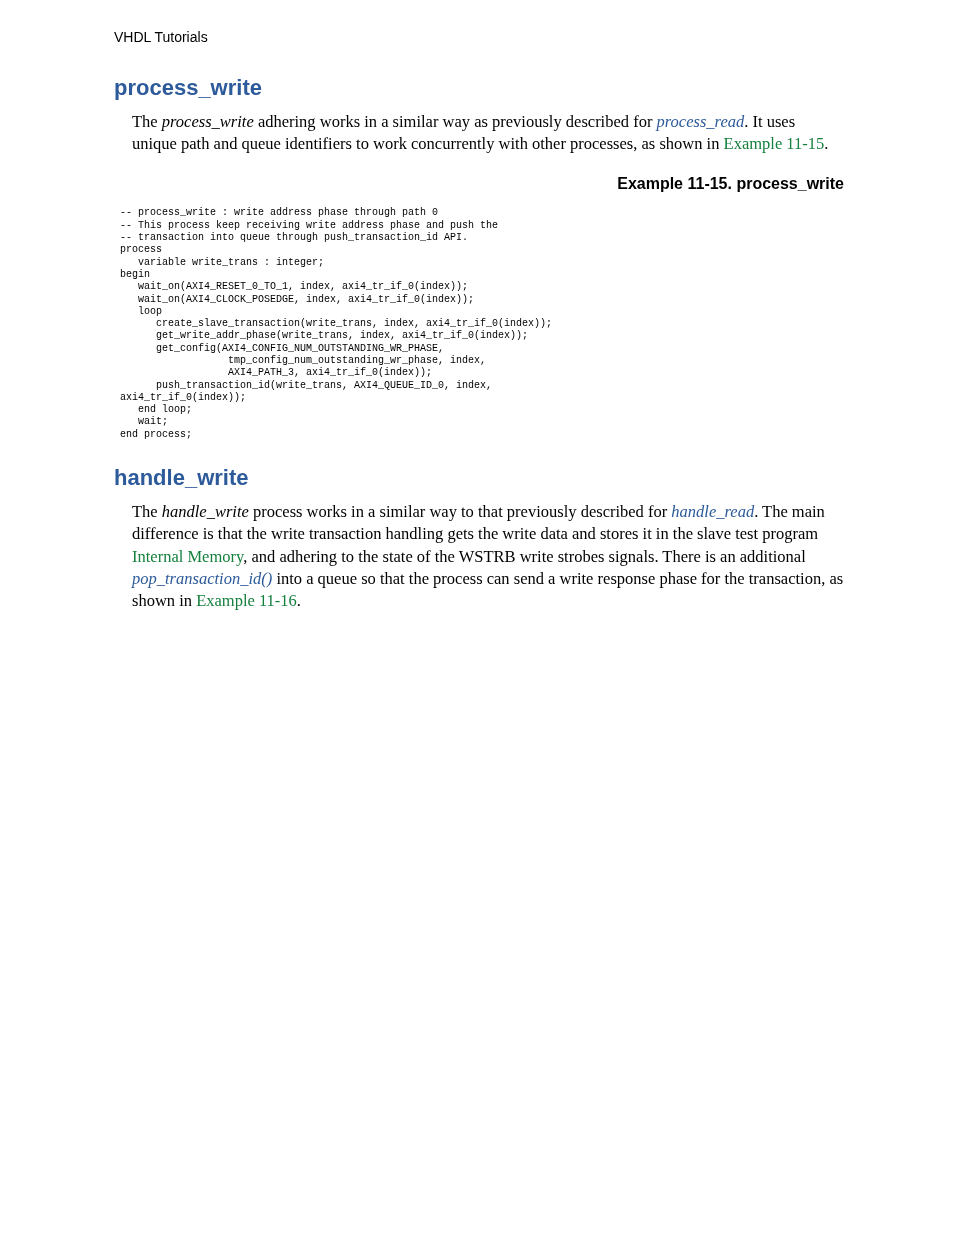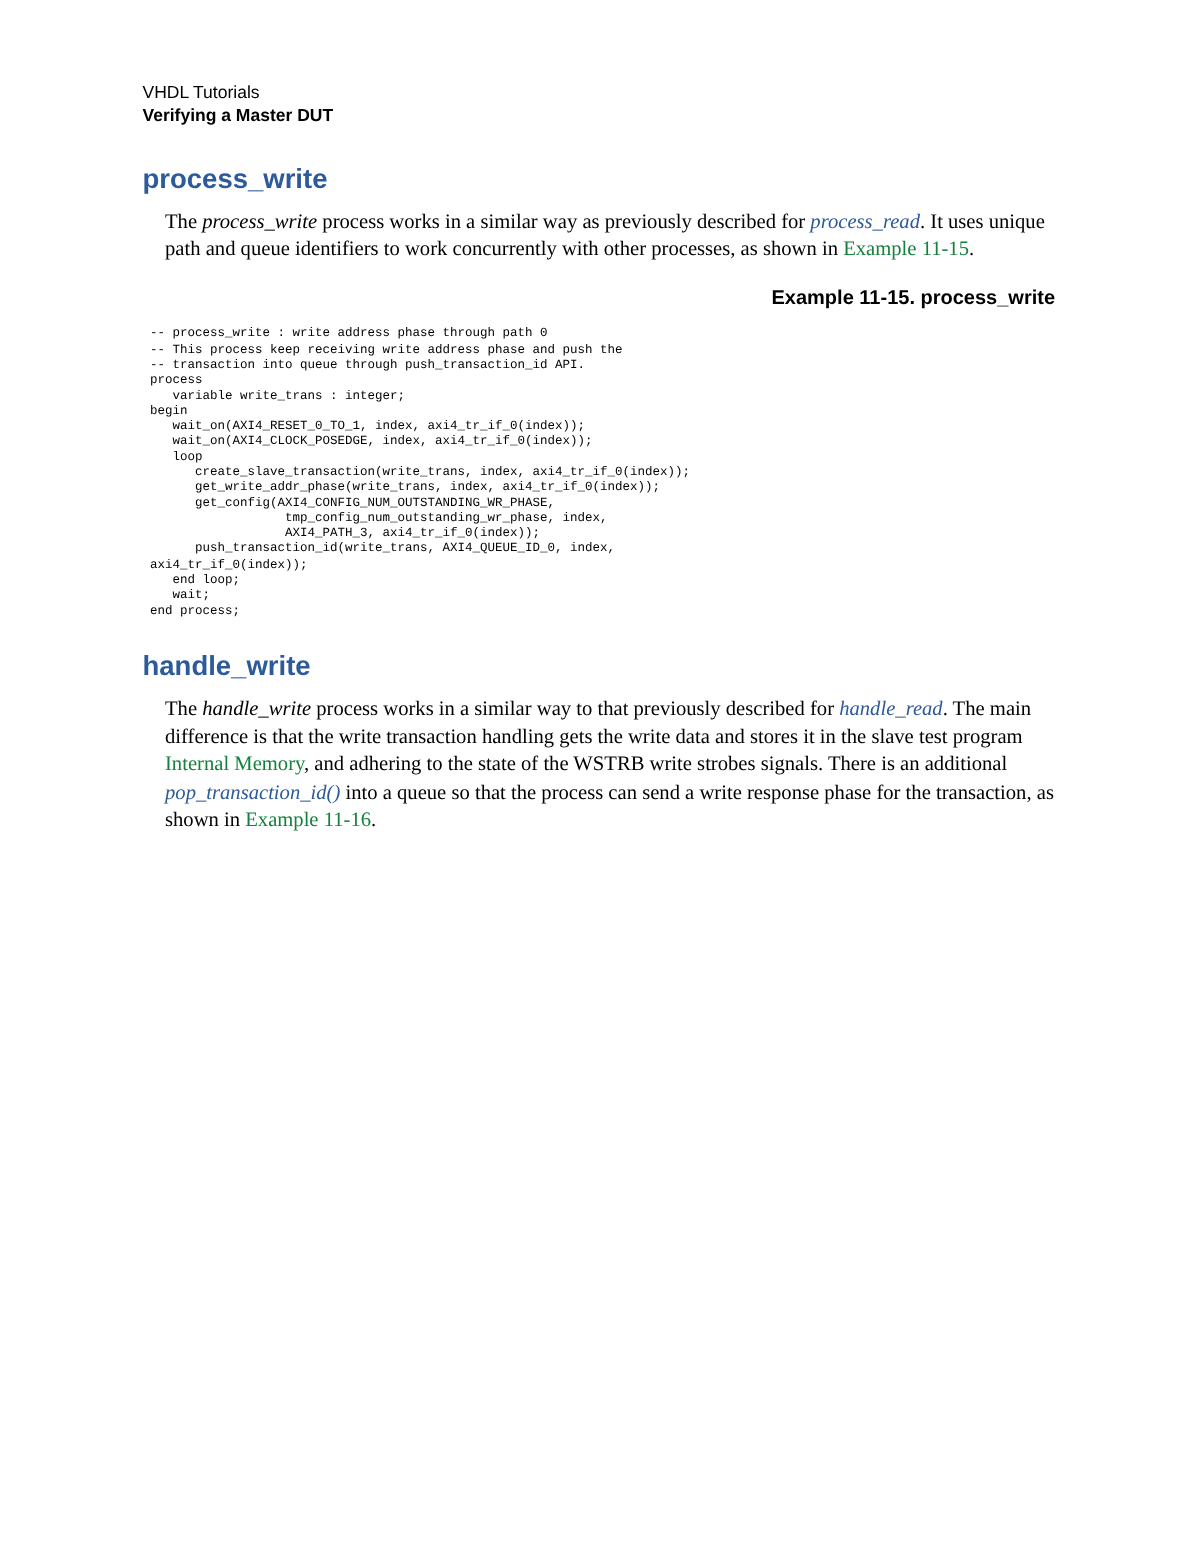--- a/index.html
+++ b/index.html
@@ -7,21 +7,21 @@
     padding: 0;
     font-family: "Times New Roman", Times, serif;
     background: #fff;
     color: #000;
     width: 954px;
     height: 1235px;
     box-sizing: border-box;
     position: relative;
   }
   .page {
-    padding: 64px 110px 60px 114px;
+    padding: 28px 110px 60px 114px;
     box-sizing: border-box;
     height: 100%;
     position: relative;
   }
   .running-head {
     font-family: Arial, Helvetica, sans-serif;
     font-size: 14px;
     line-height: 1.35;
     margin-bottom: 28px;
   }
@@ -76,27 +76,26 @@
   .footer .pnum { font-weight: 700; }
   .footer .right { text-align: right; }
 </style>
 </head>
 <body>
 
 <div class="page">
 
   <div class="running-head">
     <div class="h1">VHDL Tutorials</div>
-    <div class="h2">Verifying a Master DUT</div>
   </div>
 
   <h2 class="section-title">process_write</h2>
 
   <p class="para">
-    <span>The </span><em>process_write</em><span> process works in a similar way as previously described for </span><a class="link">process_read</a><span>. It uses unique path and queue identifiers to work concurrently with other processes, as shown in </span><a class="link-plain">Example 11-15</a><span>.</span>
+    <span>The </span><em>process_write</em><span> adhering works in a similar way as previously described for </span><a class="link">process_read</a><span>. It uses unique path and queue identifiers to work concurrently with other processes, as shown in </span><a class="link-plain">Example 11-15</a><span>.</span>
   </p>
 
   <div class="example-title">Example 11-15. process_write</div>
 
   <pre class="code">-- process_write : write address phase through path 0
 -- This process keep receiving write address phase and push the
 -- transaction into queue through push_transaction_id API.
 process
    variable write_trans : integer;
 begin

